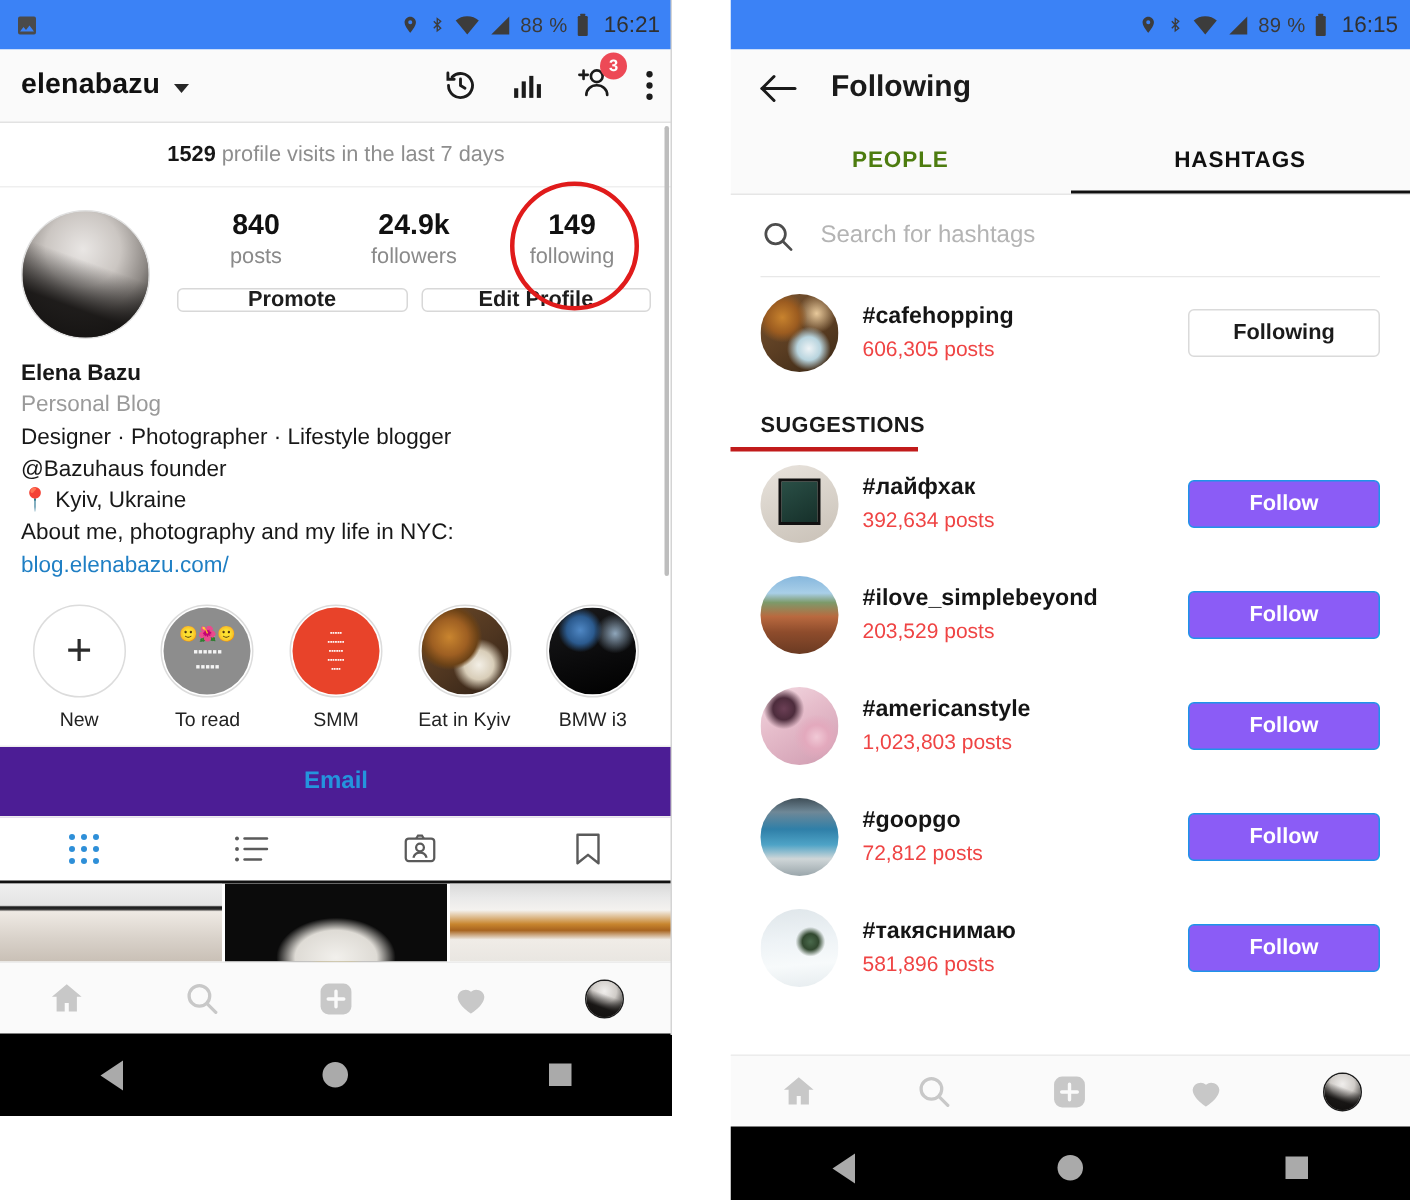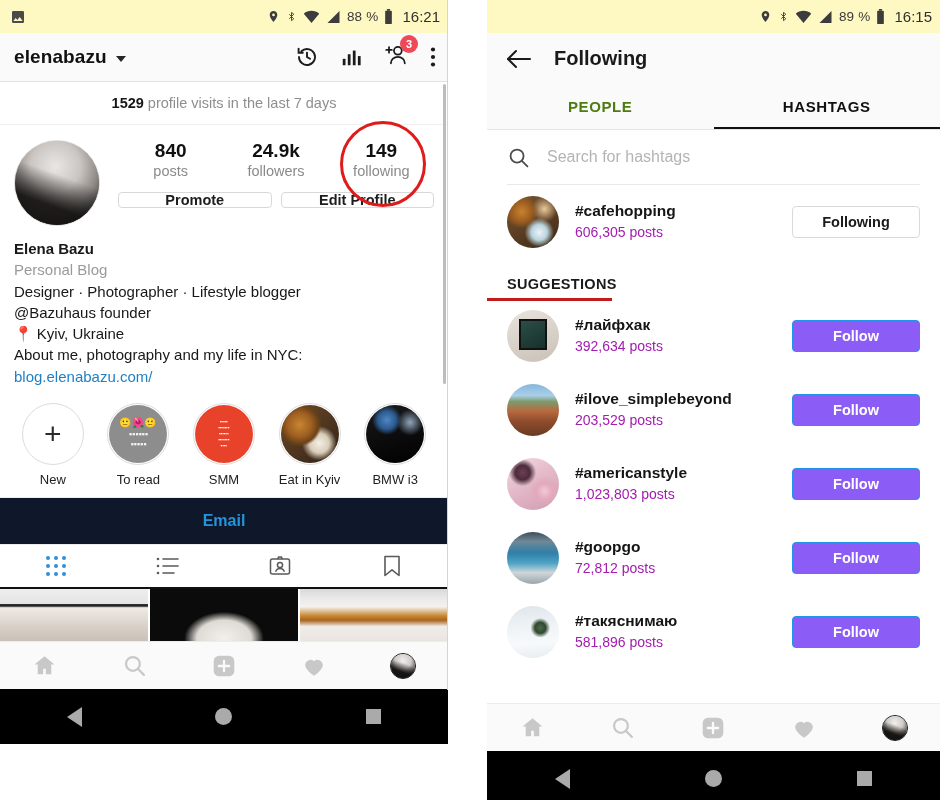--- a/index.html
+++ b/index.html
@@ -11,21 +11,21 @@
   }
   .stage { position: relative; width: 940px; height: 800px; background: #fff; }
 
   
   .phone { position: absolute; top: 0; height: 800px; background: #fff; overflow: hidden; }
   .phone-left  { left: 0px;   width: 448px; }
   .phone-right { left: 487px; width: 453px; }
 
   
   .statusbar {
-    height: 33px; background: #fef9c3;
+    height: 33px; background: #3b82f6;
     display: flex; align-items: center;
     padding: 0 8px 0 10px;
     font-size: 13.5px; color: #3a3a3a;
   }
   .sb-left { display: flex; align-items: center; gap: 6px; }
   .sb-right { margin-left: auto; display: flex; align-items: center; gap: 6px; }
   .sb-right .pct { font-size: 13.5px; letter-spacing: .2px; }
   .sb-right .clock { font-size: 15px; color: #303030; margin-left: 3px; }
   .ic { display: inline-block; line-height: 0; }
 
@@ -99,21 +99,21 @@
     position: relative; background: #fff;
   }
   .hl-plus { font-size: 30px; color: #2b2b2b; font-weight: 300; line-height: 1; }
   .hl-label { font-size: 13px; color: #222; margin-top: 7px; white-space: nowrap; }
 
   .sep { height: 1px; background: #ededed; }
 
   .email-row {
     height: 47px; display: flex; align-items: center; justify-content: center;
     font-size: 16px; font-weight: 700; color: #2494dd; border-bottom: 1px solid #ededed;
-    background: #0f172a; cursor: pointer;
+    background: #4c1d95; cursor: pointer;
   }
 
   
   .tabs-strip {
     height: 44px; display: flex; align-items: center; background: #fff;
     border-bottom: 2px solid #111;
   }
   .tabs-strip .tb { flex: 1; display: flex; align-items: center; justify-content: center; cursor: pointer; }
 
   
@@ -162,21 +162,21 @@
   .search-input::placeholder { color: #b4b4b4; }
   .search-rule { height: 1px; background: #e8e8e8; margin: 0 20px; }
 
   .hrow { display: flex; align-items: center; padding: 11px 20px; background: #fff; }
   .h-thumb {
     width: 52px; height: 52px; border-radius: 50%; flex: 0 0 52px; overflow: hidden;
     position: relative; background: #dedede;
   }
   .h-text { flex: 1; padding-left: 16px; min-width: 0; }
   .h-tag { font-size: 15.5px; font-weight: 700; color: #151515; line-height: 1.3; }
-  .h-posts { font-size: 14px; color: #a21caf; line-height: 1.45; margin-top: 1px; }
+  .h-posts { font-size: 14px; color: #ef4444; line-height: 1.45; margin-top: 1px; }
   .h-btn {
     width: 128px; height: 32px; border-radius: 4px; font-size: 14.5px; font-weight: 700;
     display: flex; align-items: center; justify-content: center; cursor: pointer;
     font-family: "Liberation Sans", sans-serif;
   }
   .h-btn.following { background: #fff; border: 1px solid #dadada; color: #1b1b1b; }
   .h-btn.follow { background: #8b5cf6; border: 1px solid #1f94e8; color: #fff; }
 
   .sugg-header { padding: 16px 20px 6px 20px; position: relative; }
   .sugg-header .txt { font-size: 14.5px; font-weight: 700; color: #1a1a1a; letter-spacing: .3px; }

